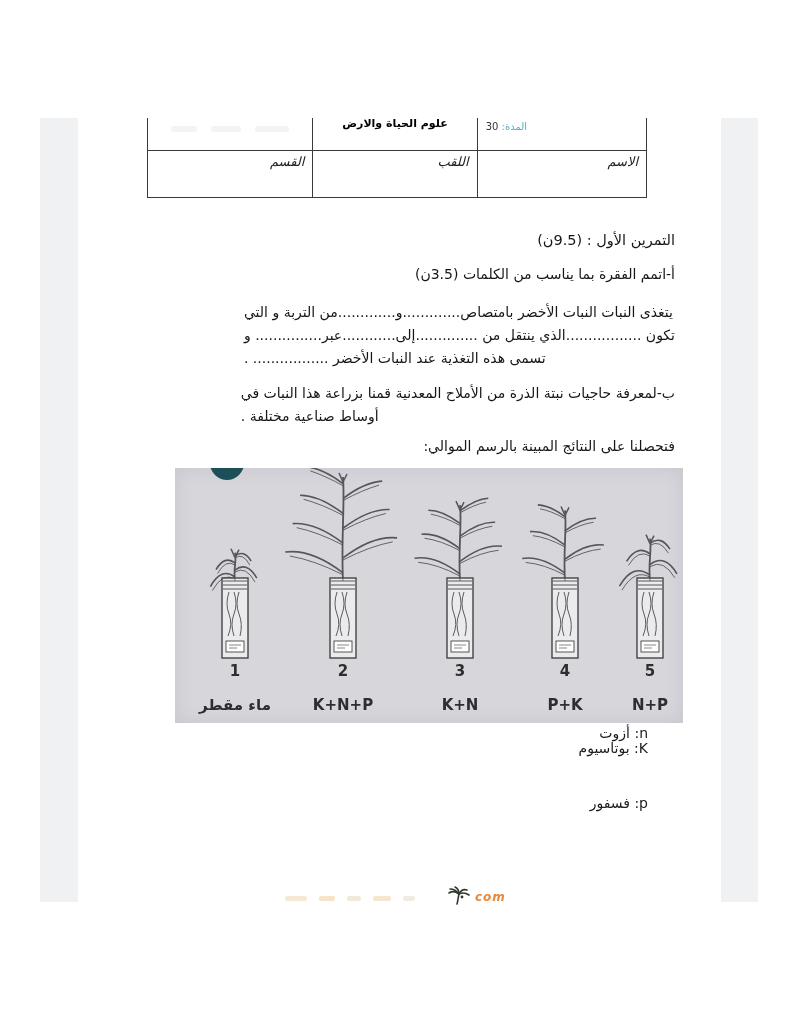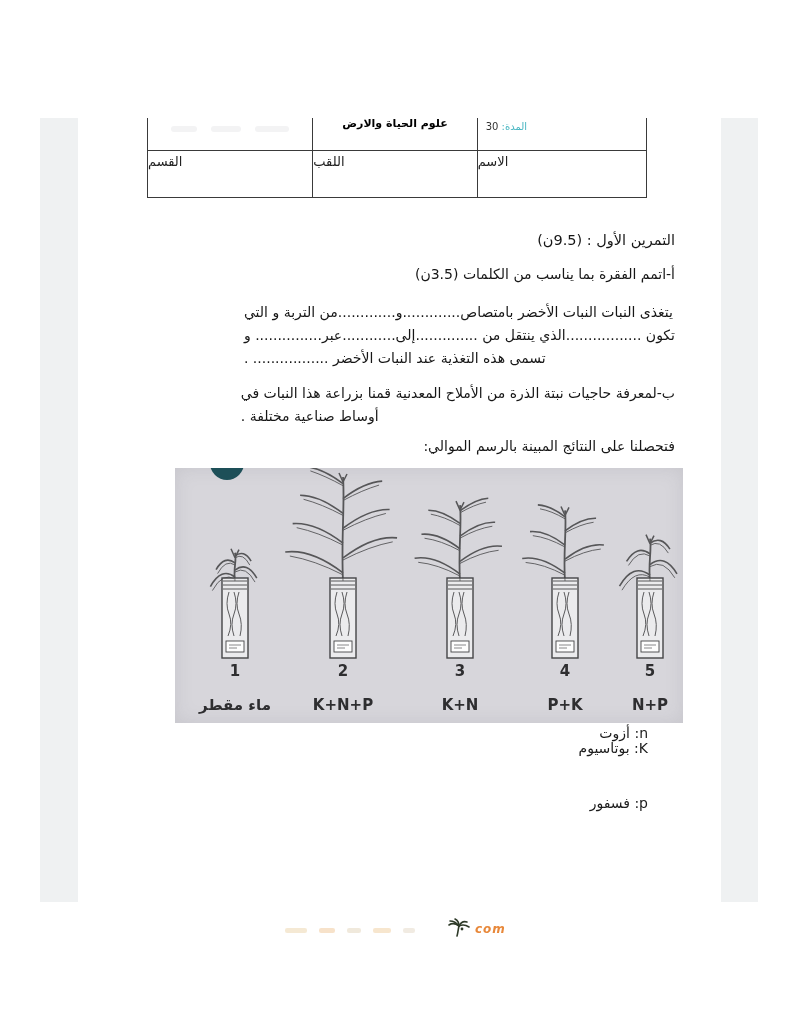--- a/index.html
+++ b/index.html
@@ -25,21 +25,21 @@
   .hc2{width:165px;border-left:1.1px solid #3a3a3a;}
   .hc3{width:165px;}
   .duration{font-size:10px;text-align:left;direction:rtl;padding:3px 6px 0 8px;color:#333;white-space:nowrap;}
   .duration .teal{color:#49b6c2;}
   .subject{
     color:#000000;font-weight:bold;font-size:11px;text-align:center;
     height:28px;line-height:17px;margin-top:-3px;letter-spacing:0;white-space:nowrap;
   }
   .smudges{display:flex;gap:14px;justify-content:center;padding-top:8px;}
   .smudge{height:6px;border-radius:3px;background:#f3f3f4;}
-  .field-label{font-size:13px;color:#222;padding:3px 8px 0 0;text-align:left;}
+  .field-label{font-size:13px;color:#222;padding:3px 8px 0 0;text-align:right;font-style:italic;}
 
   
   .txt{position:absolute;right:116px;direction:rtl;text-align:left;font-size:14px;color:#161616;white-space:nowrap;}
   .txt-lines{line-height:23px;}
   .ex-title{font-size:14.5px;}
 
   
   .figure{
     position:absolute;left:175px;top:468px;width:508px;height:255px;
     background:#d7d6db;box-shadow:inset 0 0 18px rgba(120,120,135,.18);
@@ -47,21 +47,21 @@
   .figure svg{position:absolute;left:0;top:0;}
   .tube-caption{position:absolute;width:84px;text-align:center;color:#2e2e30;}
   .tube-number{top:194px;font-size:15px;font-weight:bold;}
   .tube-medium{top:228px;font-size:15px;font-weight:bold;white-space:nowrap;}
 
   
   .legend{position:absolute;right:143px;direction:rtl;text-align:right;font-size:14px;color:#1c1c1c;}
   .legend-item{position:absolute;right:0;white-space:nowrap;}
 
   
-  .watermark{position:absolute;left:285px;top:886px;width:236px;height:22px;margin-top:32px;}
+  .watermark{position:absolute;left:285px;top:886px;width:236px;height:22px;}
   .wm-dashes{position:absolute;left:0;top:10px;display:flex;gap:12px;}
   .wm-dash{height:5px;border-radius:2px;background:#f4e7cf;opacity:.9;}
   .wm-palm{position:absolute;left:162px;top:0px;}
   .wm-text{
     position:absolute;left:190px;top:4px;font-size:12px;font-weight:bold;font-style:italic;
     color:#e8883a;letter-spacing:1px;
   }
 </style>
 </head>
 <body>

